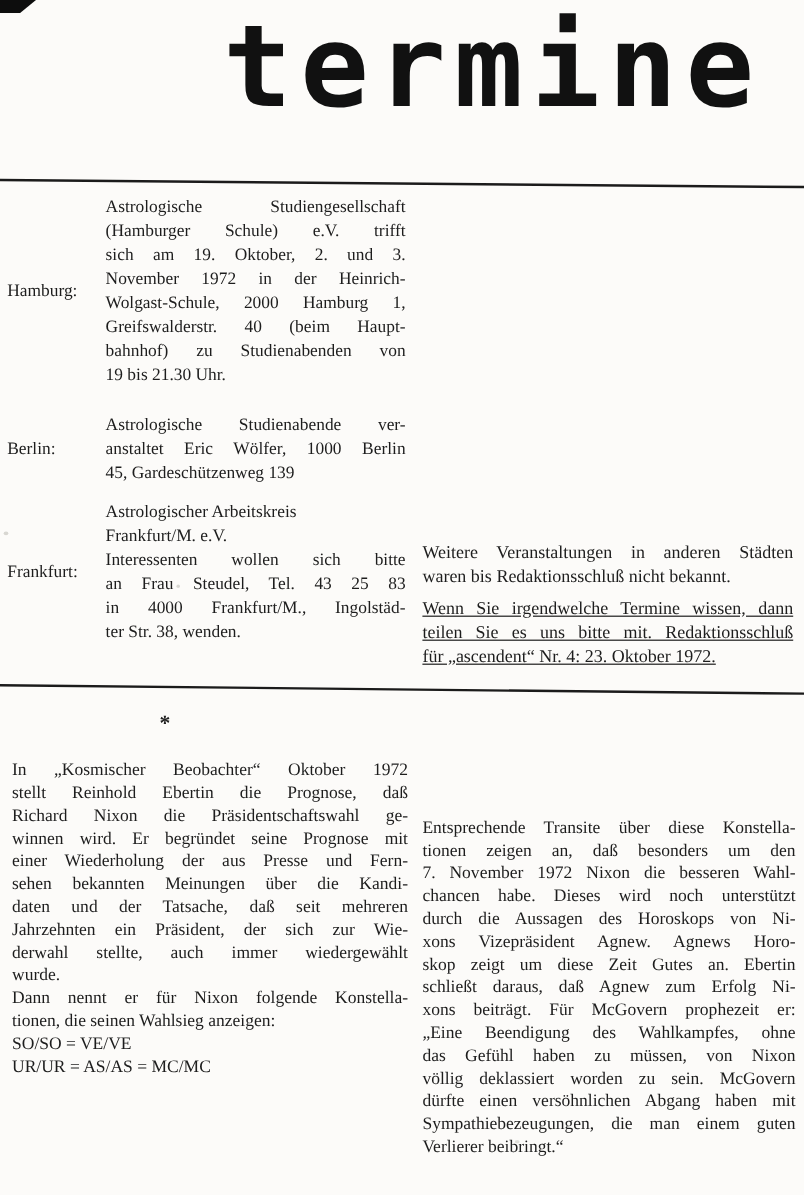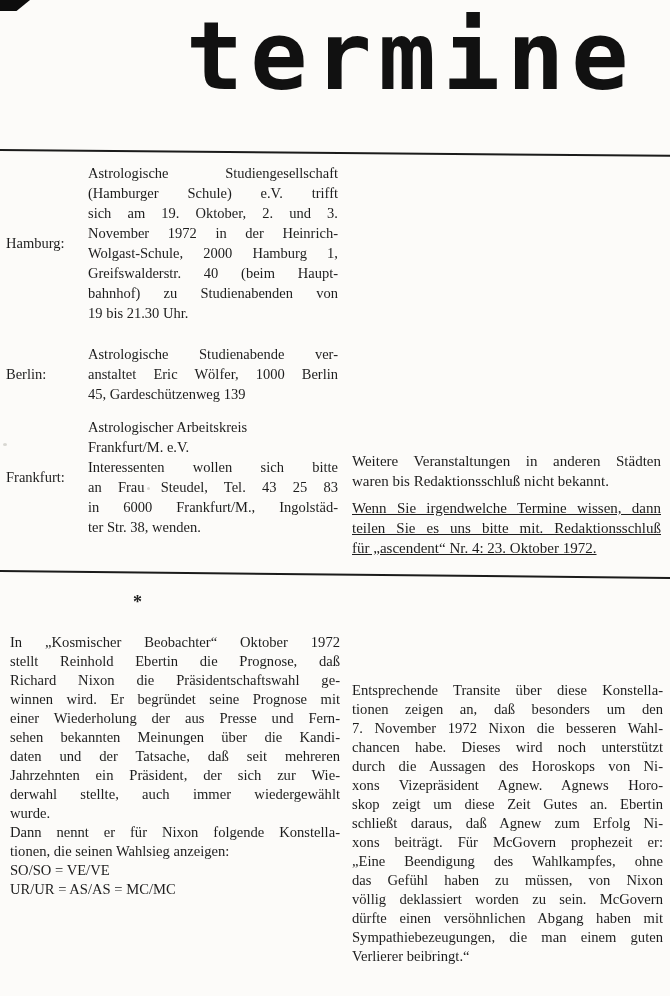--- a/index.html
+++ b/index.html
@@ -83,21 +83,21 @@
     <div class="evt evt-frankfurt">
       <div class="evt-label">Frankfurt:</div>
       <div class="evt-body">
         <div class="para">
             <div class="ln">Astrologischer Arbeitskreis</div>
             <div class="ln">Frankfurt/M. e.V.</div>
           </div>
         <div class="para">
             <div class="ln j">Interessenten wollen sich bitte</div>
             <div class="ln j">an Frau Steudel, Tel. 43 25 83</div>
-            <div class="ln j">in 6000 Frankfurt/M., Ingolstäd-</div>
+            <div class="ln j">in 4000 Frankfurt/M., Ingolstäd-</div>
             <div class="ln">ter Str. 38, wenden.</div>
           </div>
       </div>
     </div>
   </section>
 
   <aside class="notice">
     <div class="para">
         <div class="ln j">Weitere Veranstaltungen in anderen Städten</div>
         <div class="ln">waren bis Redaktionsschluß nicht bekannt.</div>

